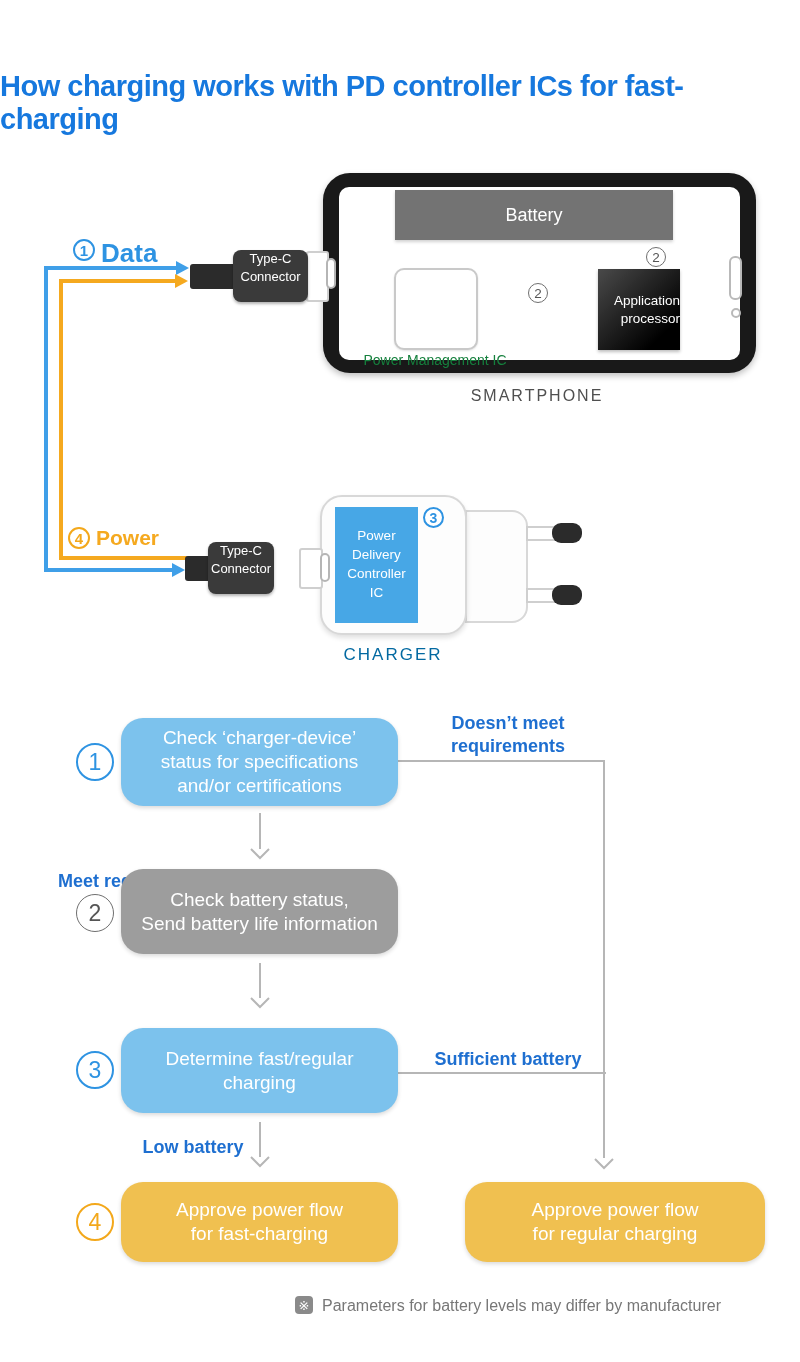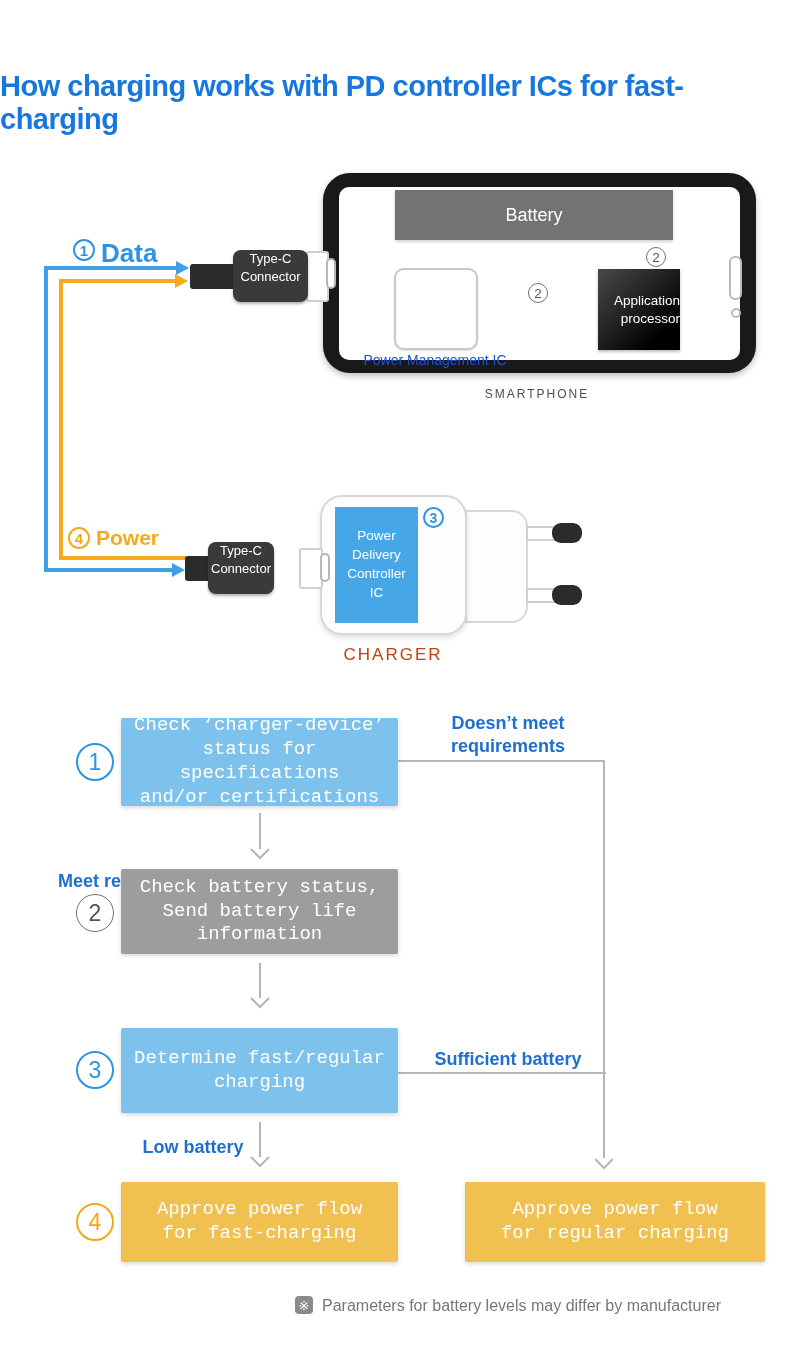--- a/index.html
+++ b/index.html
@@ -16,27 +16,27 @@
   #wires{left:0;top:0;width:800px;height:1362px;z-index:1;pointer-events:none;}
 
   
   #phone-frame{left:323px;top:173px;width:433px;height:200px;background:#191919;border-radius:27px;
                box-shadow:0 3px 6px rgba(0,0,0,.25);z-index:2;}
   #phone-screen{left:339px;top:187px;width:401px;height:173px;background:#fff;border-radius:10px;z-index:3;}
   #battery{left:395px;top:190px;width:278px;height:50px;background:#737373;color:#fff;font-size:18px;
            display:flex;align-items:center;justify-content:center;z-index:4;box-shadow:0 2px 3px rgba(0,0,0,.18);}
   #pmic-chip{left:394px;top:268px;width:84px;height:82px;background:#fff;border:2px solid #c9c9c9;
              border-radius:10px;box-sizing:border-box;z-index:4;box-shadow:0 1px 2px rgba(0,0,0,.12);}
-  #pmic-label{left:355px;top:352px;width:160px;text-align:center;font-size:14px;color:#1d4ed8;z-index:4;}
+  #pmic-label{left:355px;top:352px;width:160px;text-align:center;font-size:14px;color:#15803d;z-index:4;}
   #ap-box{left:598px;top:269px;width:82px;height:81px;background:linear-gradient(135deg,#4a4a4a 0%,#000 80%);
           color:#fff;font-size:13.5px;line-height:1.3;display:flex;flex-direction:column;align-items:flex-end;
           justify-content:center;z-index:4;box-shadow:0 2px 3px rgba(0,0,0,.25);}
   #volume-pill{left:729px;top:256px;width:9px;height:40px;border:2px solid #b9b9b9;border-radius:6px;background:#fff;z-index:4;}
   #power-dot{left:731px;top:308px;width:6px;height:6px;border:2px solid #b9b9b9;border-radius:50%;background:#fff;z-index:4;}
-  #smartphone-caption{left:437px;top:387px;width:200px;text-align:center;font-size:12px;color:#4f4f4f;
+  #smartphone-caption{left:437px;top:387px;width:200px;text-align:center;font-size:16px;color:#4f4f4f;
                       letter-spacing:2px;font-weight:500;z-index:2;}
 
   
   #phone-port{left:306px;top:251px;width:23px;height:51px;background:#fff;border:2px solid #cfcfcf;
               border-radius:3px;box-sizing:border-box;z-index:4;}
   #phone-port-pill{left:326px;top:258px;width:10px;height:31px;background:#fff;border:2px solid #b5b5b5;
                    border-radius:6px;box-sizing:border-box;z-index:5;}
   .typec-box{background:#3a3a3a;border-radius:8px;color:#fff;font-size:13px;line-height:1.35;display:flex;
              flex-direction:column;align-items:center;justify-content:flex-start;z-index:4;
              box-shadow:0 2px 3px rgba(0,0,0,.3);}
@@ -56,41 +56,41 @@
   #prong2-stem{left:526px;top:588px;width:30px;height:15px;}
   #prong2-tip{left:552px;top:585px;width:30px;height:20px;}
   #pdc-box{left:335px;top:507px;width:83px;height:116px;background:#47a7e6;color:#fff;font-size:13.5px;
            line-height:1.4;display:flex;flex-direction:column;align-items:center;justify-content:center;z-index:4;}
   #charger-port{left:299px;top:548px;width:24px;height:41px;background:#fff;border:2px solid #cfcfcf;
                 border-radius:3px;box-sizing:border-box;z-index:4;}
   #charger-port-pill{left:320px;top:553px;width:10px;height:29px;background:#fff;border:2px solid #b5b5b5;
                      border-radius:6px;box-sizing:border-box;z-index:5;}
   #typec-charger{left:208px;top:542px;width:66px;height:52px;}
   #stub-charger{left:185px;top:556px;width:26px;height:25px;}
-  #charger-caption{left:293px;top:645px;width:200px;text-align:center;font-size:17px;color:#c2410c;
+  #charger-caption{left:293px;top:645px;width:200px;text-align:center;font-size:17px;color:#0369a1;
                    letter-spacing:2px;font-weight:500;z-index:2;}
 
   
   .badge{border-radius:50%;background:#fff;display:flex;align-items:center;justify-content:center;
          box-sizing:border-box;z-index:6;}
   .badge-gray{border:1.5px solid #6f6f6f;color:#555;}
   .badge-blue{border:2px solid #2e93e2;color:#2e93e2;}
   .badge-orange{border:2px solid #f3a81b;color:#f3a81b;}
   #badge2-ap-side{left:528px;top:283px;width:20px;height:20px;font-size:13.5px;}
   #badge2-battery{left:646px;top:247px;width:20px;height:20px;font-size:13.5px;}
   #badge3-charger{left:423px;top:507px;width:21px;height:21px;font-size:14px;font-weight:700;}
   #data-badge{left:73px;top:239px;width:22px;height:22px;font-size:15px;font-weight:700;}
   #power-badge{left:68px;top:527px;width:22px;height:22px;font-size:15px;font-weight:700;}
   #data-text{left:101px;top:238px;font-size:26px;font-weight:700;color:#2e93e2;z-index:6;}
   #power-text{left:96px;top:526px;font-size:21px;font-weight:700;color:#f5a91f;z-index:6;}
 
   
-  .flowbox{border-radius:2px;color:#fff;font-size:19px;line-height:1.26;text-align:center;
+  .flowbox{border-radius:22px;color:#fff;font-size:19px;line-height:1.26;text-align:center;
            display:flex;flex-direction:column;align-items:center;justify-content:center;z-index:2;
-           box-shadow:0 2px 4px rgba(0,0,0,.15);font-family:Liberation Mono, monospace;}
+           box-shadow:0 2px 4px rgba(0,0,0,.15);}
   .fb-blue{background:#7cc2ed;}
   .fb-gray{background:#9d9d9d;}
   .fb-yellow{background:#f0c050;color:#fff;}
   #flow-box1{left:121px;top:718px;width:277px;height:88px;}
   #flow-box2{left:121px;top:869px;width:277px;height:85px;}
   #flow-box3{left:121px;top:1028px;width:277px;height:85px;}
   #flow-box4{left:121px;top:1182px;width:277px;height:80px;}
   #flow-box5{left:465px;top:1182px;width:300px;height:80px;}
   .step-circle{width:38px;height:38px;font-size:23px;font-weight:400;}
   #step1-circle{left:76px;top:743px;}

